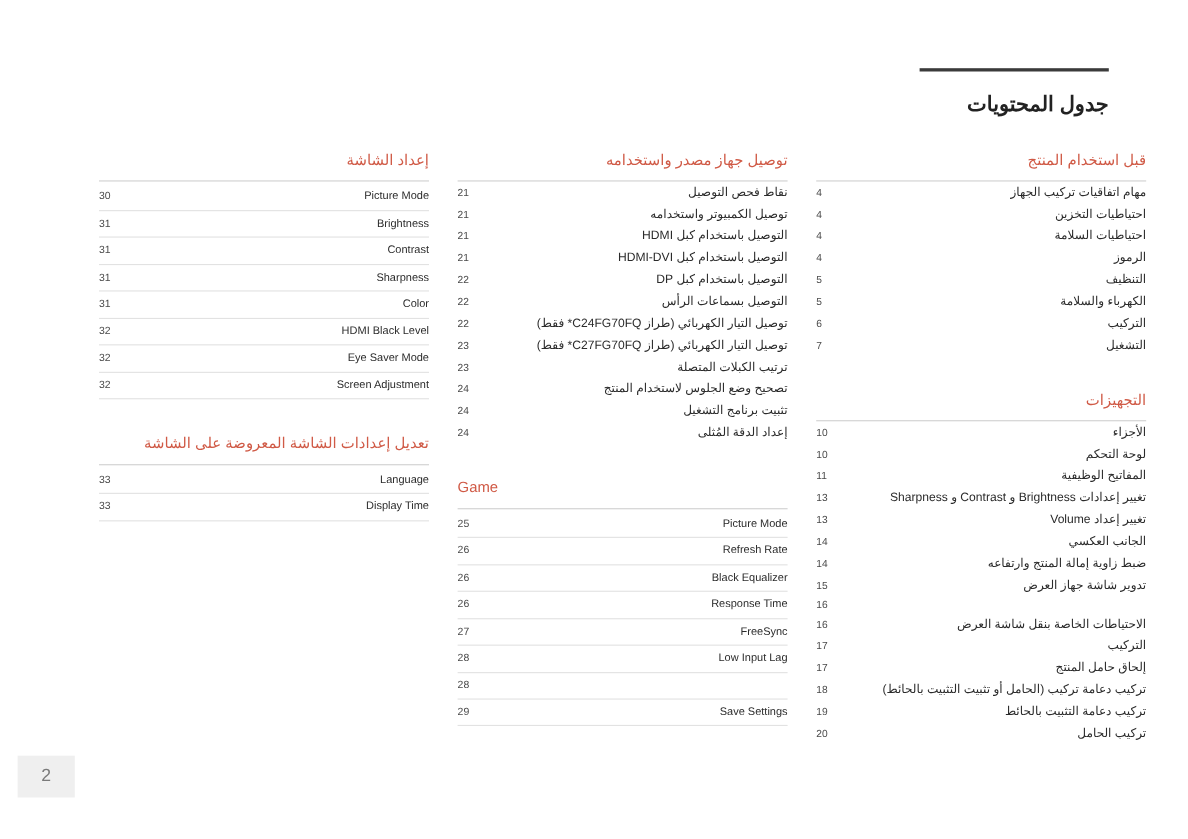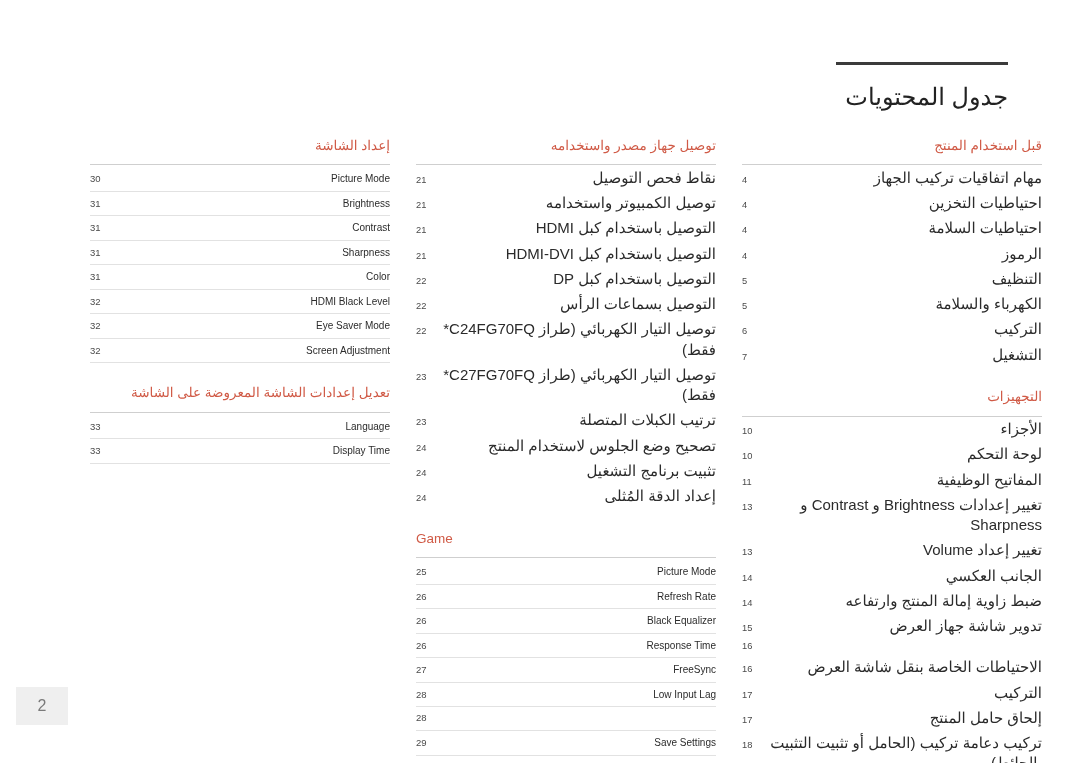--- a/index.html
+++ b/index.html
@@ -30,44 +30,44 @@
     text-align: right;
   }
   .title-rule {
     width: 172px;
     height: 3px;
     background: #3b3b3b;
     margin-left: auto;
     margin-bottom: 18px;
   }
   .doc-title {
-    font-size: 24px;
+    font-size: 19px;
     color: #222222;
     letter-spacing: 0px;
     direction: rtl;
-    font-weight: normal;
+    font-weight: bold;
   }
   
   .columns {
     position: absolute;
     left: 0;
     top: 120px;
     width: 1048px;
     display: flex;
     flex-direction: row-reverse;
     justify-content: flex-start;
     gap: 26px;
     padding-right: 22px;
     box-sizing: border-box;
   }
   .col {
     width: 300px;
   }
   .section + .section {
-    margin-top: 20px;
+    margin-top: 30px;
   }
   .section-head {
     direction: rtl;
     text-align: right;
     color: #d05a46;
     font-size: 13.5px;
     padding-bottom: 8px;
     border-bottom: 1px solid #cfcfcf;
     line-height: 1.5;
   }
@@ -107,21 +107,21 @@
     text-align: right;
     font-size: 10px;
     color: #2b2b2b;
   }
   
   .dense .toc-row {
     padding: 2.5px 0;
     border-bottom: none;
     min-height: 11px;
   }
-  .dense .lbl { font-size: 15px; }
+  .dense .lbl { font-size: 11px; }
   .dense .pg { font-size: 9.3px; }
   
   .page-num {
     position: absolute;
     left: 0;
     bottom: 22px;
     width: 52px;
     height: 38px;
     background: #efefef;
     color: #7a7a7a;

